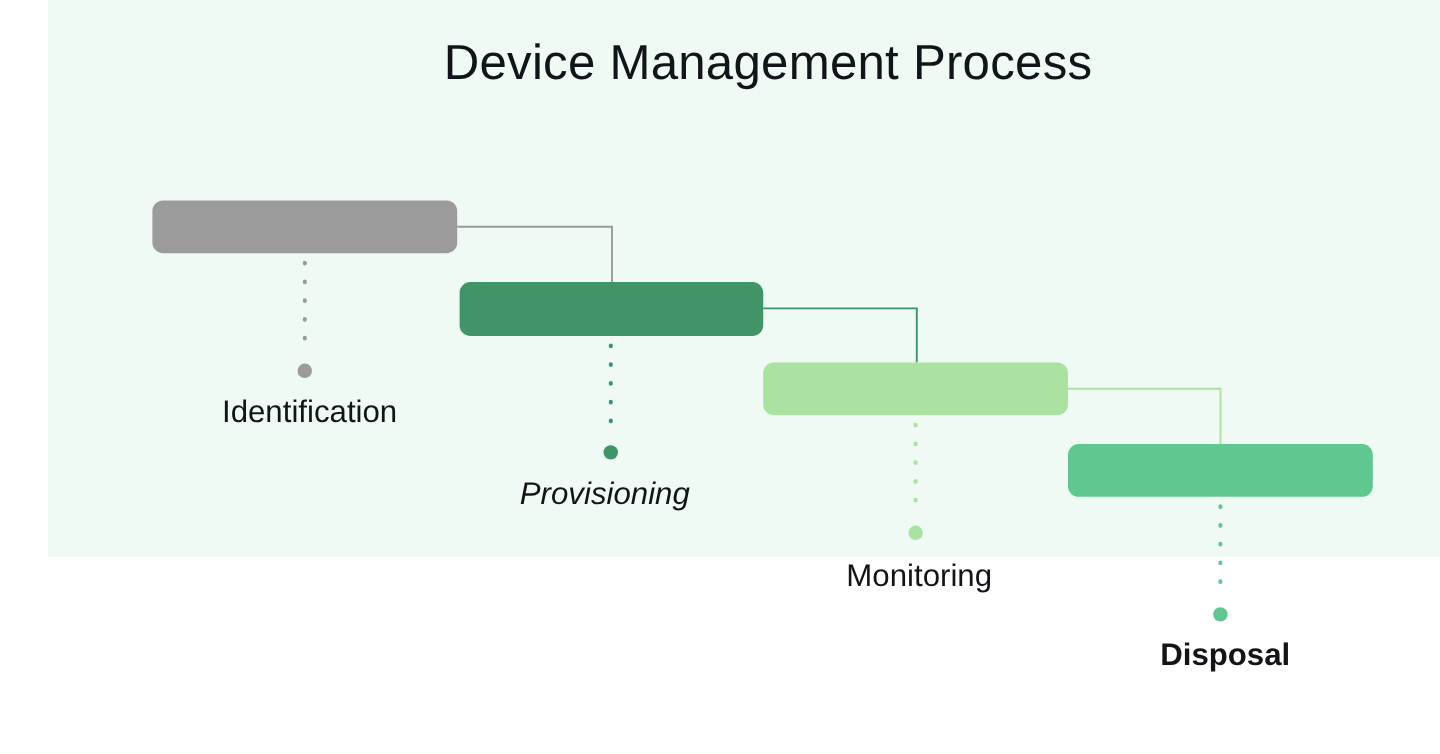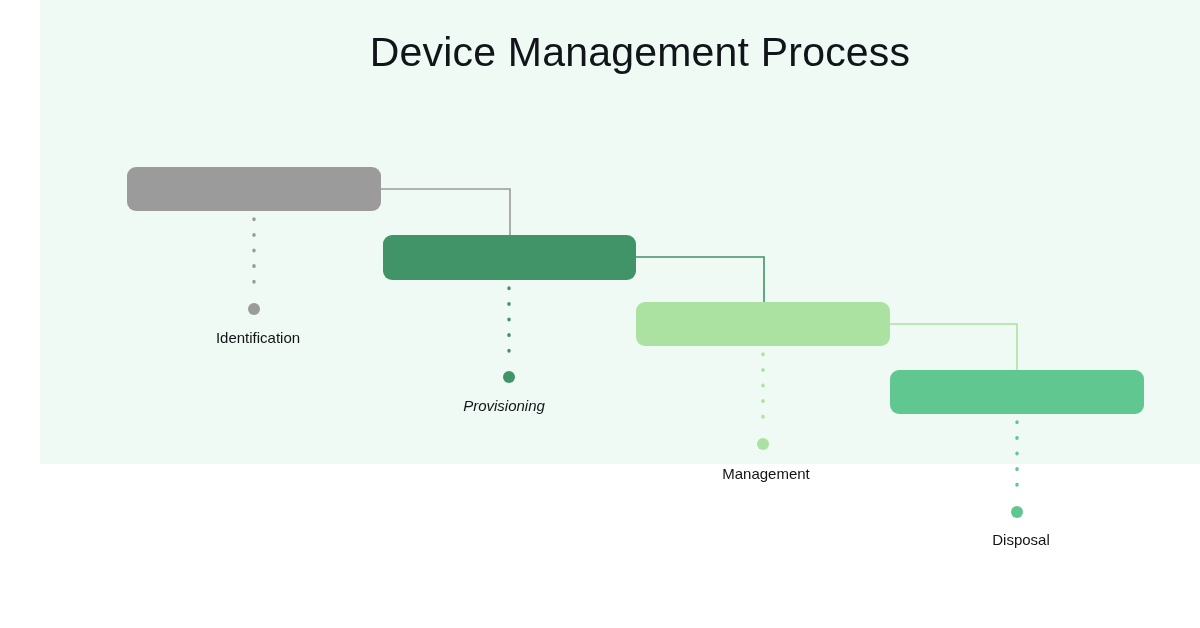--- a/index.html
+++ b/index.html
@@ -47,21 +47,21 @@
     position: absolute;
     border-radius: 9px;
   }
   .stage-dot {
     position: absolute;
     border-radius: 50%;
   }
   .stage-label {
     position: absolute;
     text-align: center;
-    font-size: 15px;
+    font-size: 26px;
     font-weight: 400;
     color: #121417;
     white-space: nowrap;
     line-height: 1;
   }
   .connector-svg {
     position: absolute;
     left: 0;
     top: 0;
     width: 1200px;
@@ -93,22 +93,22 @@
         <div class="stage-label" style="left: 68px; top: 330px; width: 300px;">Identification</div>
       </div>
       <div class="stage">
         <div class="stage-bar" style="left: 343px; top: 235px; width: 253px; height: 45px; background: rgb(64, 148, 103);"></div>
         <div class="stage-dot" style="left: 463px; top: 371px; width: 12px; height: 12px; background: rgb(64, 148, 103);"></div>
         <div class="stage-label" style="left: 314px; top: 398px; width: 300px; font-style: italic;">Provisioning</div>
       </div>
       <div class="stage">
         <div class="stage-bar" style="left: 596px; top: 302px; width: 254px; height: 44px; background: rgb(172, 226, 161);"></div>
         <div class="stage-dot" style="left: 717px; top: 438px; width: 12px; height: 12px; background: rgb(172, 226, 161);"></div>
-        <div class="stage-label" style="left: 576px; top: 466px; width: 300px;">Management</div>
+        <div class="stage-label" style="left: 576px; top: 466px; width: 300px;">Monitoring</div>
       </div>
       <div class="stage">
         <div class="stage-bar" style="left: 850px; top: 370px; width: 254px; height: 44px; background: rgb(95, 199, 143);"></div>
         <div class="stage-dot" style="left: 971px; top: 506px; width: 12px; height: 12px; background: rgb(95, 199, 143);"></div>
-        <div class="stage-label" style="left: 831px; top: 532px; width: 300px;">Disposal</div>
+        <div class="stage-label" style="left: 831px; top: 532px; width: 300px; font-weight: bold;">Disposal</div>
       </div>
     </div>
 
 </div>
 
 </body></html>

